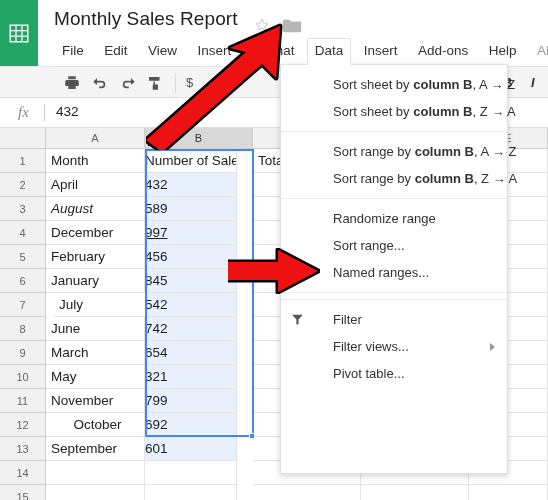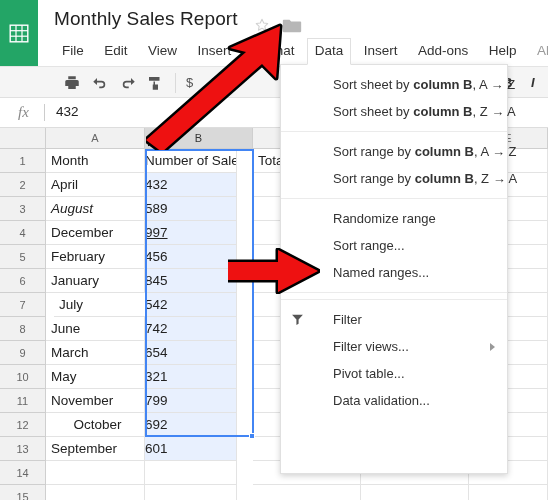--- a/index.html
+++ b/index.html
@@ -293,21 +293,20 @@
       <div class="dd-item"><span>Randomize range</span></div>
       <div class="dd-item"><span>Sort range...</span></div>
       <div class="dd-item"><span>Named ranges...</span></div>
       <div class="dd-sep"></div>
       <div class="dd-sep"></div>
       <div class="dd-item"><svg class="dd-ico" viewBox="0 0 24 24">
           <path d="M2 3h20l-8 9v8l-4 2v-10z" fill="#555"></path>
         </svg><span>Filter</span></div>
       <div class="dd-item"><span>Filter views...</span><span class="dd-caret"></span></div>
       <div class="dd-item"><span>Pivot table...</span></div>
-      <div class="dd-item"><span>Data validation...</span></div>
     </div>
 
   <svg class="arrow" style="left:146px; top:20px; width:160px; height:130px;" viewBox="0 0 160 130">
     <g>
       <path d="M2 126 L126 18 M126 18 L98 22 M126 18 L120 48 M126 18 L106 44 Z" fill="none" stroke="#000" stroke-width="1"></path>
       <path d="M0 120 L100 32 L84 28 L134 6 L130 58 L116 44 L16 132 Z" fill="#ee1111" stroke="#000000" stroke-width="5" stroke-linejoin="round"></path>
       <path d="M0 120 L100 32 L84 28 L134 6 L130 58 L116 44 L16 132 Z" fill="#ee1111"></path>
     </g>
   </svg>
 

